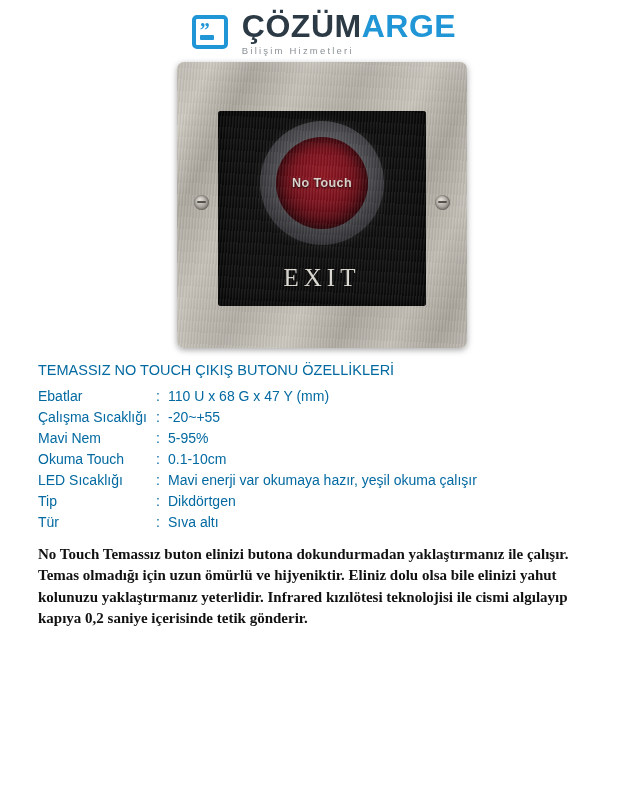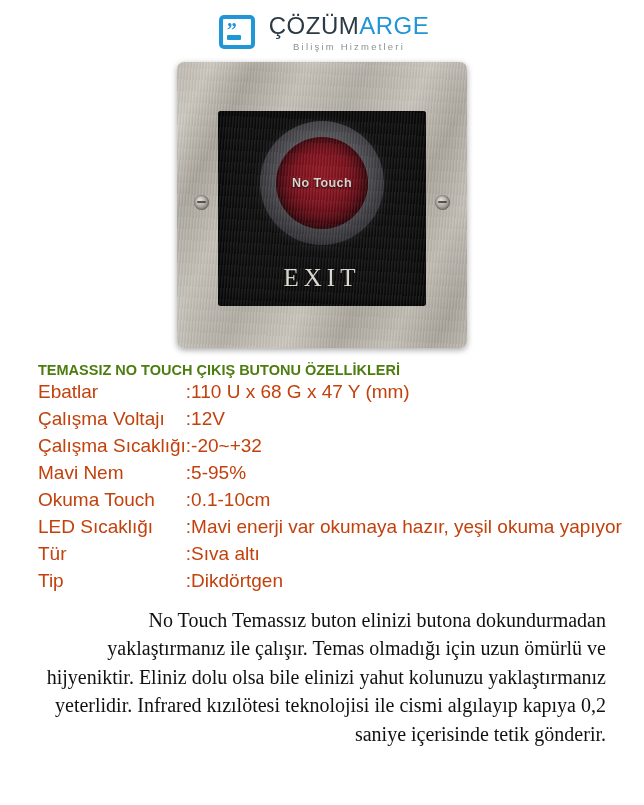--- a/index.html
+++ b/index.html
@@ -65,32 +65,32 @@
     background: #2196d6;
     border-radius: 1px;
   }
   .logo-text {
     display: flex;
     flex-direction: column;
     justify-content: center;
     line-height: 1;
   }
   .logo-word {
-    font-size: 24px;
-    font-weight: normal;
+    font-size: 32px;
+    font-weight: bold;
     letter-spacing: .5px;
   }
   .logo-word .dark { color: #2b3a45; }
   .logo-word .blue { color: #2196d6; }
   .logo-sub {
     font-size: 9.5px;
     color: #8b9196;
     letter-spacing: 2.2px;
     margin-top: 4px;
-    text-align: center;
+    text-align: left;
   }
 
   
   .photo-wrap {
     width: 100%;
     display: flex;
     justify-content: center;
     margin-top: 4px;
   }
   .plate {
@@ -196,45 +196,45 @@
     letter-spacing: 5px;
     text-shadow: 0 1px 2px rgba(0,0,0,.85);
   }
 
   
   .content {
     padding: 14px 38px 0 38px;
     box-sizing: border-box;
   }
   .spec-title {
-    color: #4d7c0f;
-    font-weight: bold;
+    color: #0369a1;
+    font-weight: normal;
     font-size: 14.5px;
+    margin-bottom: 7px;
   }
   table.specs {
     border-collapse: collapse;
-    font-size: 19px;
-    color: #c2410c;
+    font-size: 14px;
+    color: #0369a1;
   }
   table.specs td {
     padding: 2.5px 0;
     vertical-align: top;
     white-space: nowrap;
   }
   td.sp-label { width: 118px; }
   td.sp-sep   { width: 12px; text-align: left; }
 
   .desc {
     margin-top: 12px;
-    font-size: 20px;
-    font-weight: normal;
+    font-size: 15px;
+    font-weight: bold;
     line-height: 1.42;
     color: #111111;
     font-family: "Liberation Serif", serif;
-    text-align: right;
   }
 </style>
 </head>
 <body>
 
 <div class="logo-bar">
   <div class="logo-group">
     <div class="logo-mark">
       <div class="frame"></div>
       <div class="quote">”</div>
@@ -268,51 +268,46 @@
   <div class="spec-title">TEMASSIZ NO TOUCH ÇIKIŞ BUTONU ÖZELLİKLERİ</div>
 
   <table class="specs">
     <tbody>
       <tr>
         <td class="sp-label">Ebatlar</td>
         <td class="sp-sep">:</td>
         <td class="sp-value">110 U x 68 G x 47 Y (mm)</td>
       </tr>
       <tr>
-        <td class="sp-label">Çalışma Voltajı</td>
-        <td class="sp-sep">:</td>
-        <td class="sp-value">12V</td>
-      </tr>
-      <tr>
         <td class="sp-label">Çalışma Sıcaklığı</td>
         <td class="sp-sep">:</td>
-        <td class="sp-value">-20~+32</td>
+        <td class="sp-value">-20~+55</td>
       </tr>
       <tr>
         <td class="sp-label">Mavi Nem</td>
         <td class="sp-sep">:</td>
         <td class="sp-value">5-95%</td>
       </tr>
       <tr>
         <td class="sp-label">Okuma Touch</td>
         <td class="sp-sep">:</td>
         <td class="sp-value">0.1-10cm</td>
       </tr>
       <tr>
         <td class="sp-label">LED Sıcaklığı</td>
         <td class="sp-sep">:</td>
-        <td class="sp-value">Mavi enerji var okumaya hazır, yeşil okuma yapıyor</td>
+        <td class="sp-value">Mavi enerji var okumaya hazır, yeşil okuma çalışır</td>
+      </tr>
+      <tr>
+        <td class="sp-label">Tip</td>
+        <td class="sp-sep">:</td>
+        <td class="sp-value">Dikdörtgen</td>
       </tr>
       <tr>
         <td class="sp-label">Tür</td>
         <td class="sp-sep">:</td>
         <td class="sp-value">Sıva altı</td>
-      </tr>
-      <tr>
-        <td class="sp-label">Tip</td>
-        <td class="sp-sep">:</td>
-        <td class="sp-value">Dikdörtgen</td>
       </tr>
     </tbody>
   </table>
 
   <p class="desc">No Touch Temassız buton elinizi butona dokundurmadan yaklaştırmanız ile çalışır. Temas olmadığı için uzun ömürlü ve hijyeniktir.  Eliniz dolu olsa bile elinizi yahut kolunuzu yaklaştırmanız yeterlidir. Infrared kızılötesi teknolojisi ile cismi algılayıp kapıya 0,2 saniye içerisinde tetik gönderir.</p>
 </div>
 
 </body></html>

